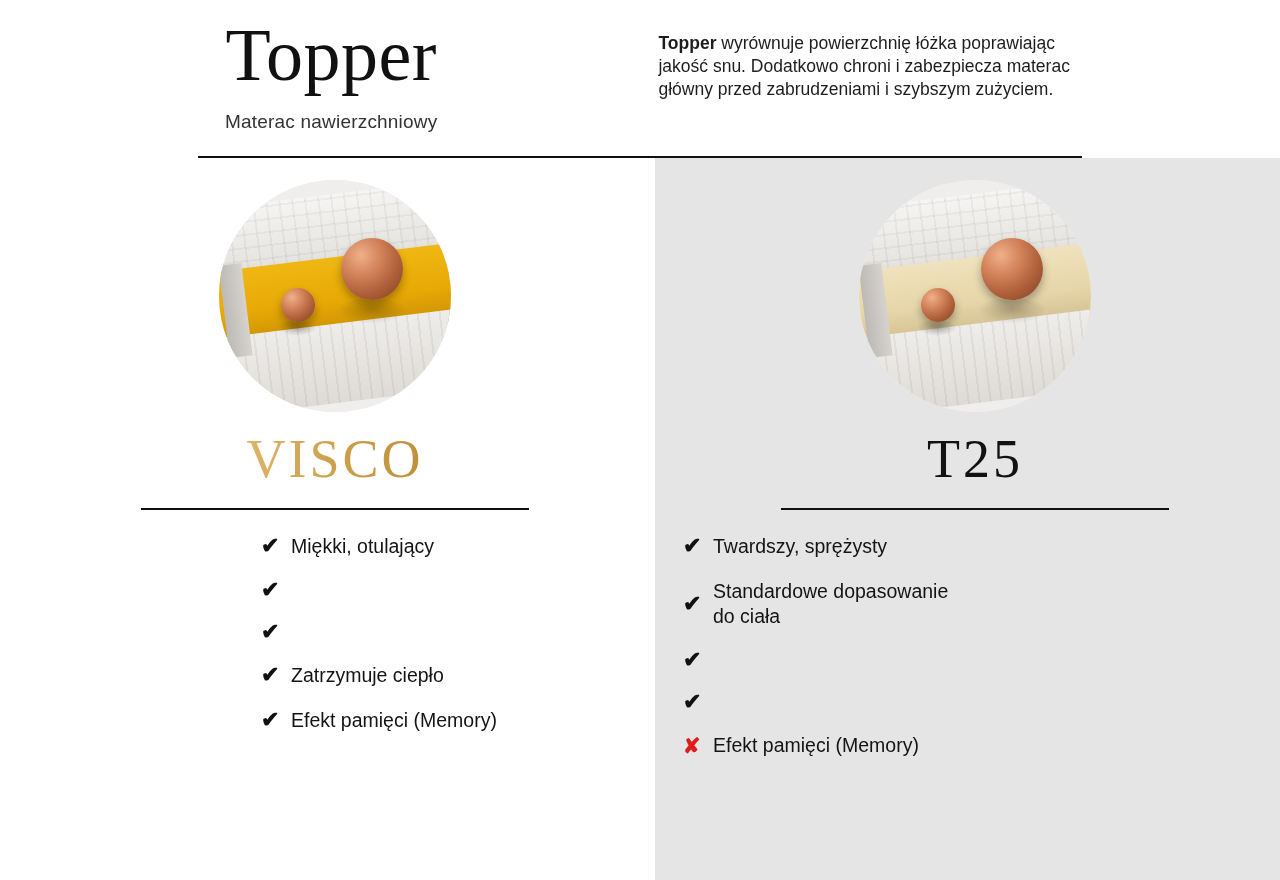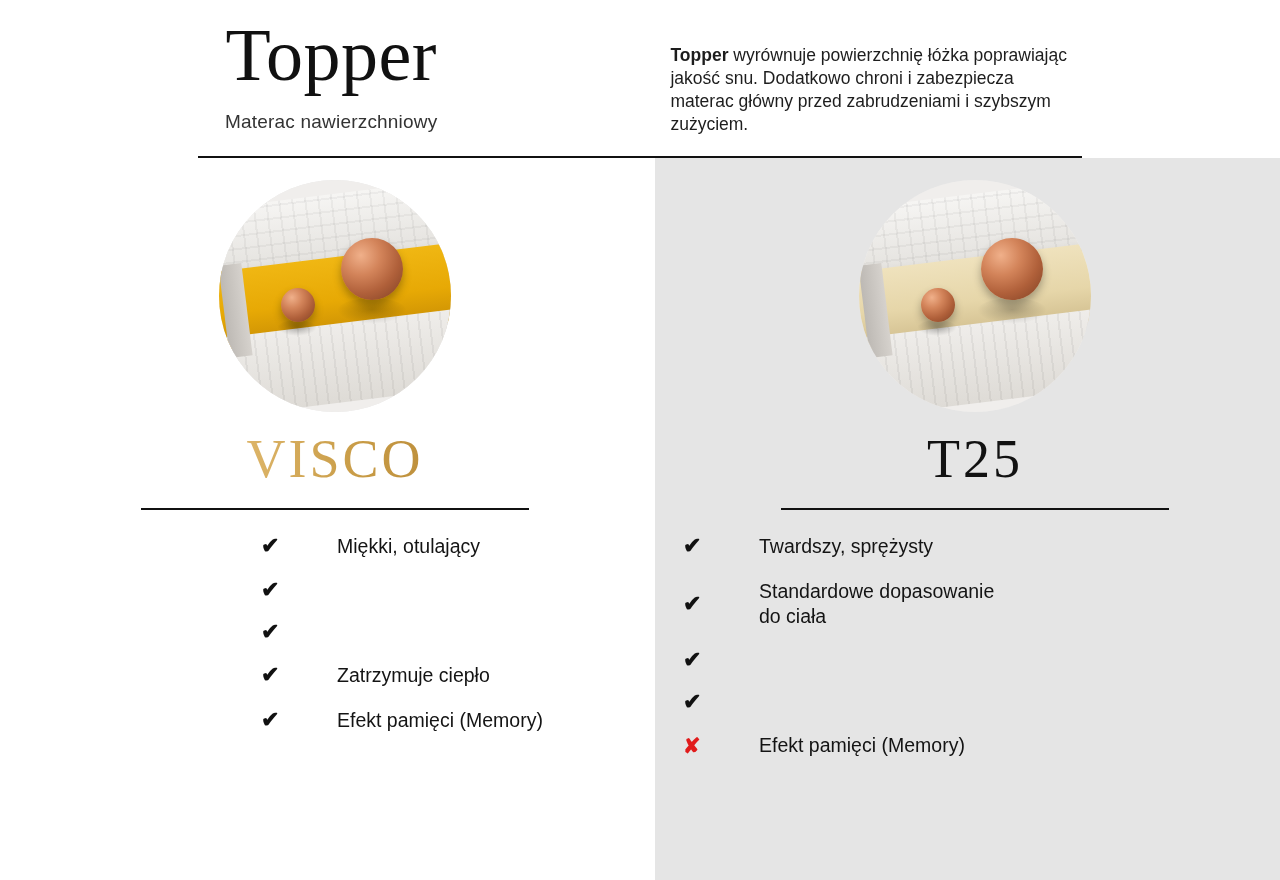--- a/index.html
+++ b/index.html
@@ -50,21 +50,21 @@
     margin-top: 19px;
     letter-spacing: 0.2px;
     text-align: right;
   }
   .header-right {
     width: 640px;
     padding: 18px 198px 0 12px;
     box-sizing: border-box;
   }
   .header-right p {
-    margin: 12px;
+    margin: 0;
     font-size: 17.5px;
     line-height: 1.32;
     color: #1d1d1d;
   }
   .header-right strong {
     font-weight: 700;
   }
 
   .divider-top {
     position: absolute;
@@ -216,21 +216,20 @@
   }
   .feature .mark.cross {
     color: #e11b1b;
     font-size: 21px;
   }
   .feature .txt {
     font-size: 19.5px;
     line-height: 1.28;
     color: #141414;
     white-space: pre-line;
-    margin-left: 46px;
   }
 </style>
 </head>
 <body>
 
 <div class="page">
 
   <div class="header">
     <div class="header-left">
       <h1 class="title">Topper</h1>

